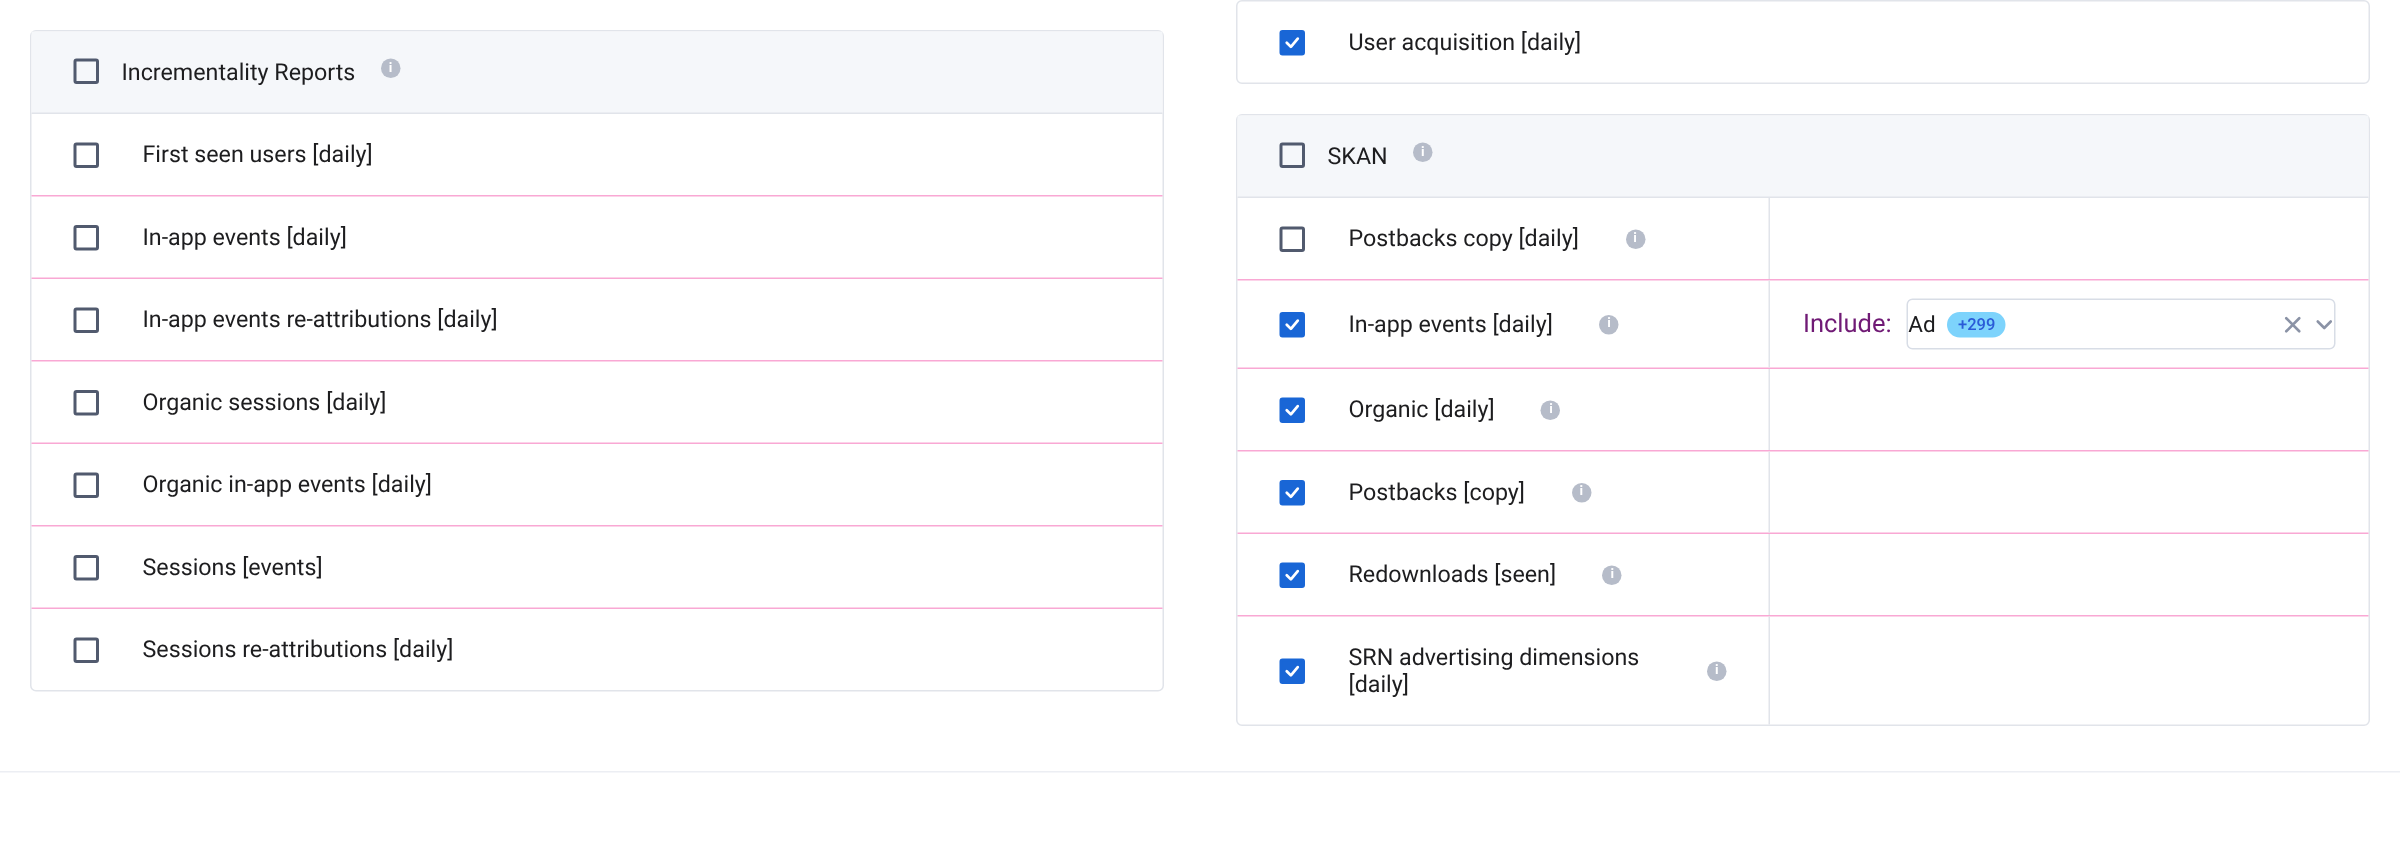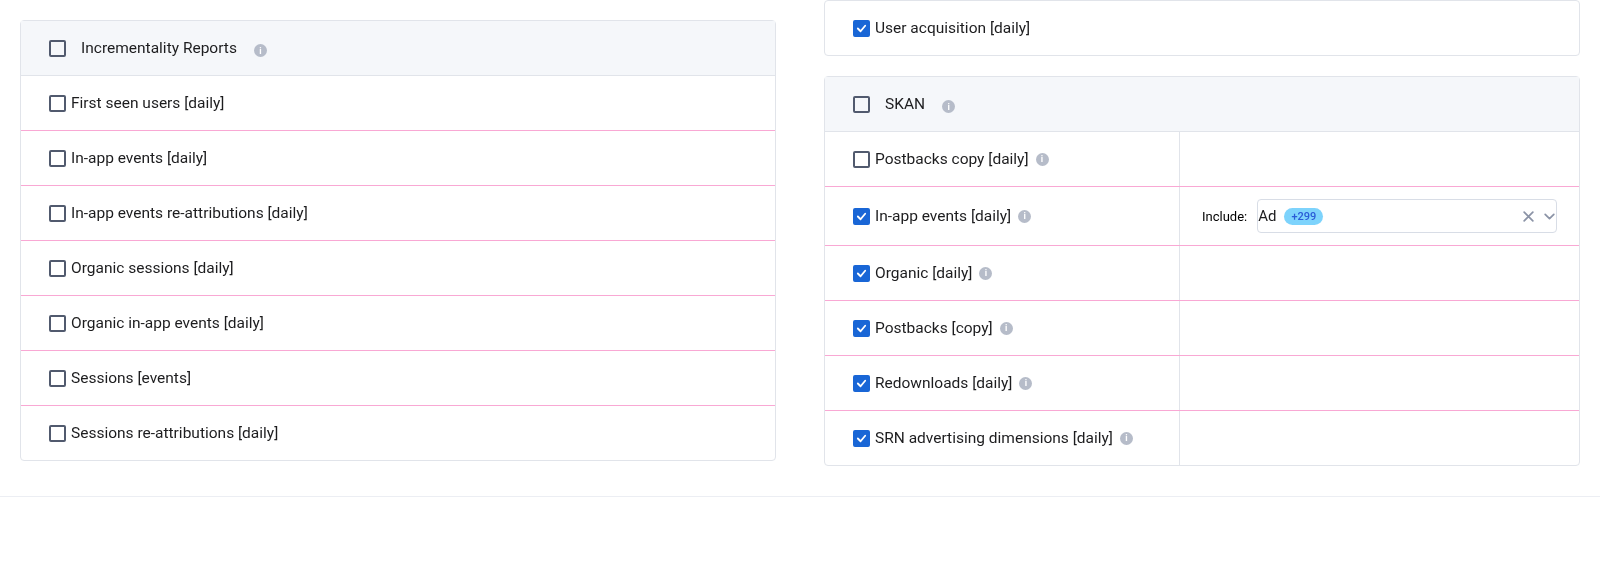--- a/index.html
+++ b/index.html
@@ -24,34 +24,34 @@
     .panel {
       border: 1px solid #e1e4ea;
       border-radius: 4px;
       background: #fff;
       margin-top: 20px;
     }
     .panel-header {
       background: #f5f7fa;
       padding: 18px 28px;
       display: flex;
-      align-items: flex-end;
+      align-items: flex-start;
       gap: 15px;
       border-bottom: 1px solid #e1e4ea;
     }
     .row {
       display: flex;
       align-items: stretch;
       border-bottom: 1px solid #f9a8d4;
     }
     .row:last-child { border-bottom: none; }
     .cell-main {
       display: flex;
       align-items: center;
-      gap: 5px;
+      gap: 29px;
       padding: 18px 28px;
       flex: 1;
       min-width: 0;
     }
     .cell-main.split {
       flex: 0 0 355px;
       border-right: 1px solid #e1e4ea;
     }
     .cell-right {
       flex: 1;
@@ -95,22 +95,22 @@
       color: #fff;
       font-size: 9px;
       font-weight: 700;
       display: inline-flex;
       align-items: center;
       justify-content: center;
       flex-shrink: 0;
       margin-left: 2px;
     }
     .include-label {
-      font-size: 13px;
-      color: #000000;
+      font-size: 17px;
+      color: #701a75;
     }
     .select {
       border: 1px solid #d8dde6;
       border-radius: 4px;
       padding: 6px 0;
       display: flex;
       align-items: center;
       gap: 8px;
       flex: 1;
       min-height: 34px;
@@ -287,21 +287,21 @@
             </div>
             <div class="cell-right"></div>
           </div>
           <div class="row">
             <div class="cell-main split">
               <span class="checkbox checked">
                 <svg viewBox="0 0 12 12">
                   <path d="M2 6 L5 9 L10 3" stroke="#fff" stroke-width="2" fill="none" stroke-linecap="round" stroke-linejoin="round"></path>
                 </svg>
               </span>
-              <span class="label">Redownloads [daily]</span>
+              <span class="label">Redownloads [seen]</span>
               <span class="info-icon">i</span>
             </div>
             <div class="cell-right"></div>
           </div>
           <div class="row">
             <div class="cell-main split">
               <span class="checkbox checked">
                 <svg viewBox="0 0 12 12">
                   <path d="M2 6 L5 9 L10 3" stroke="#fff" stroke-width="2" fill="none" stroke-linecap="round" stroke-linejoin="round"></path>
                 </svg>

